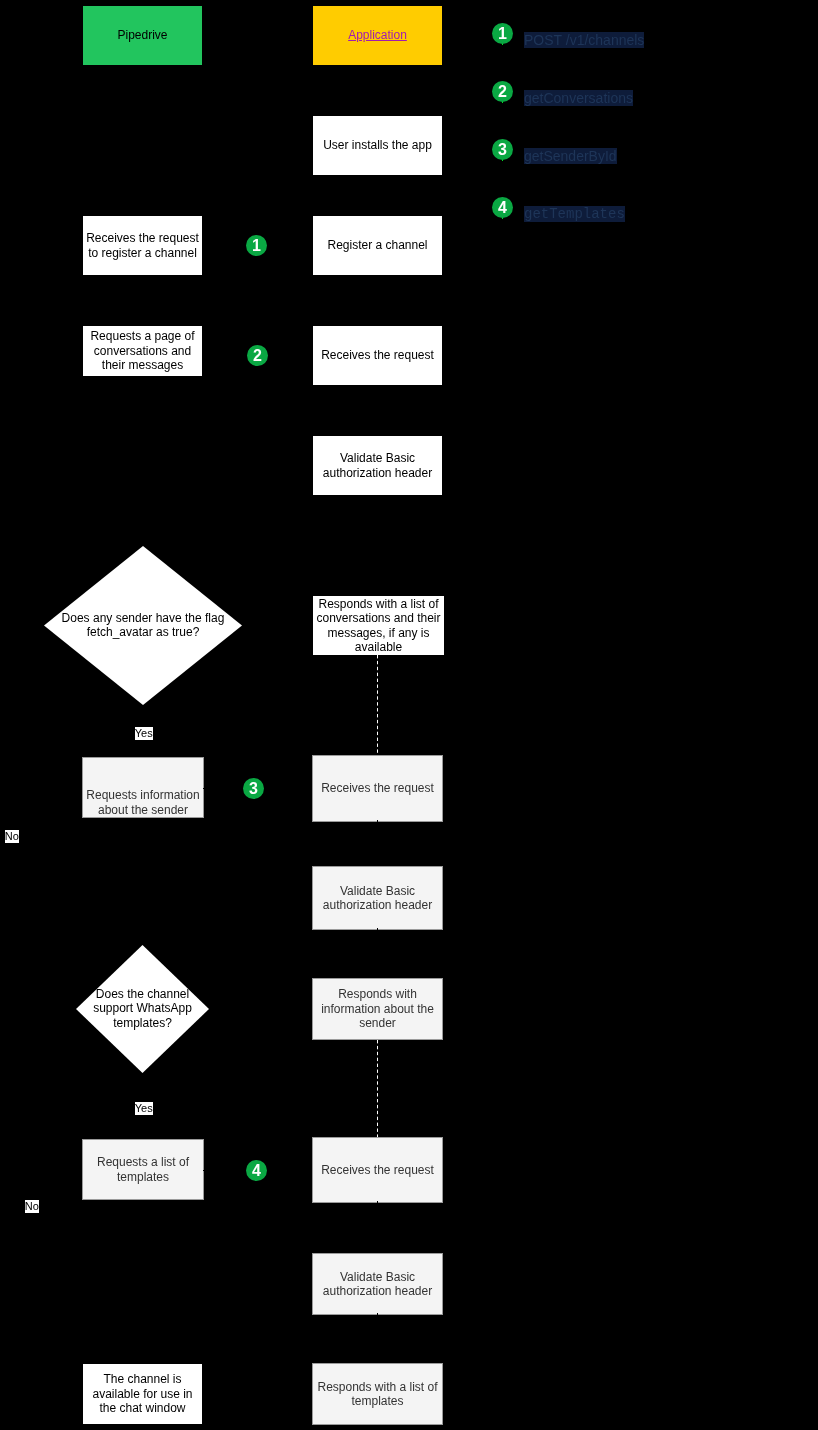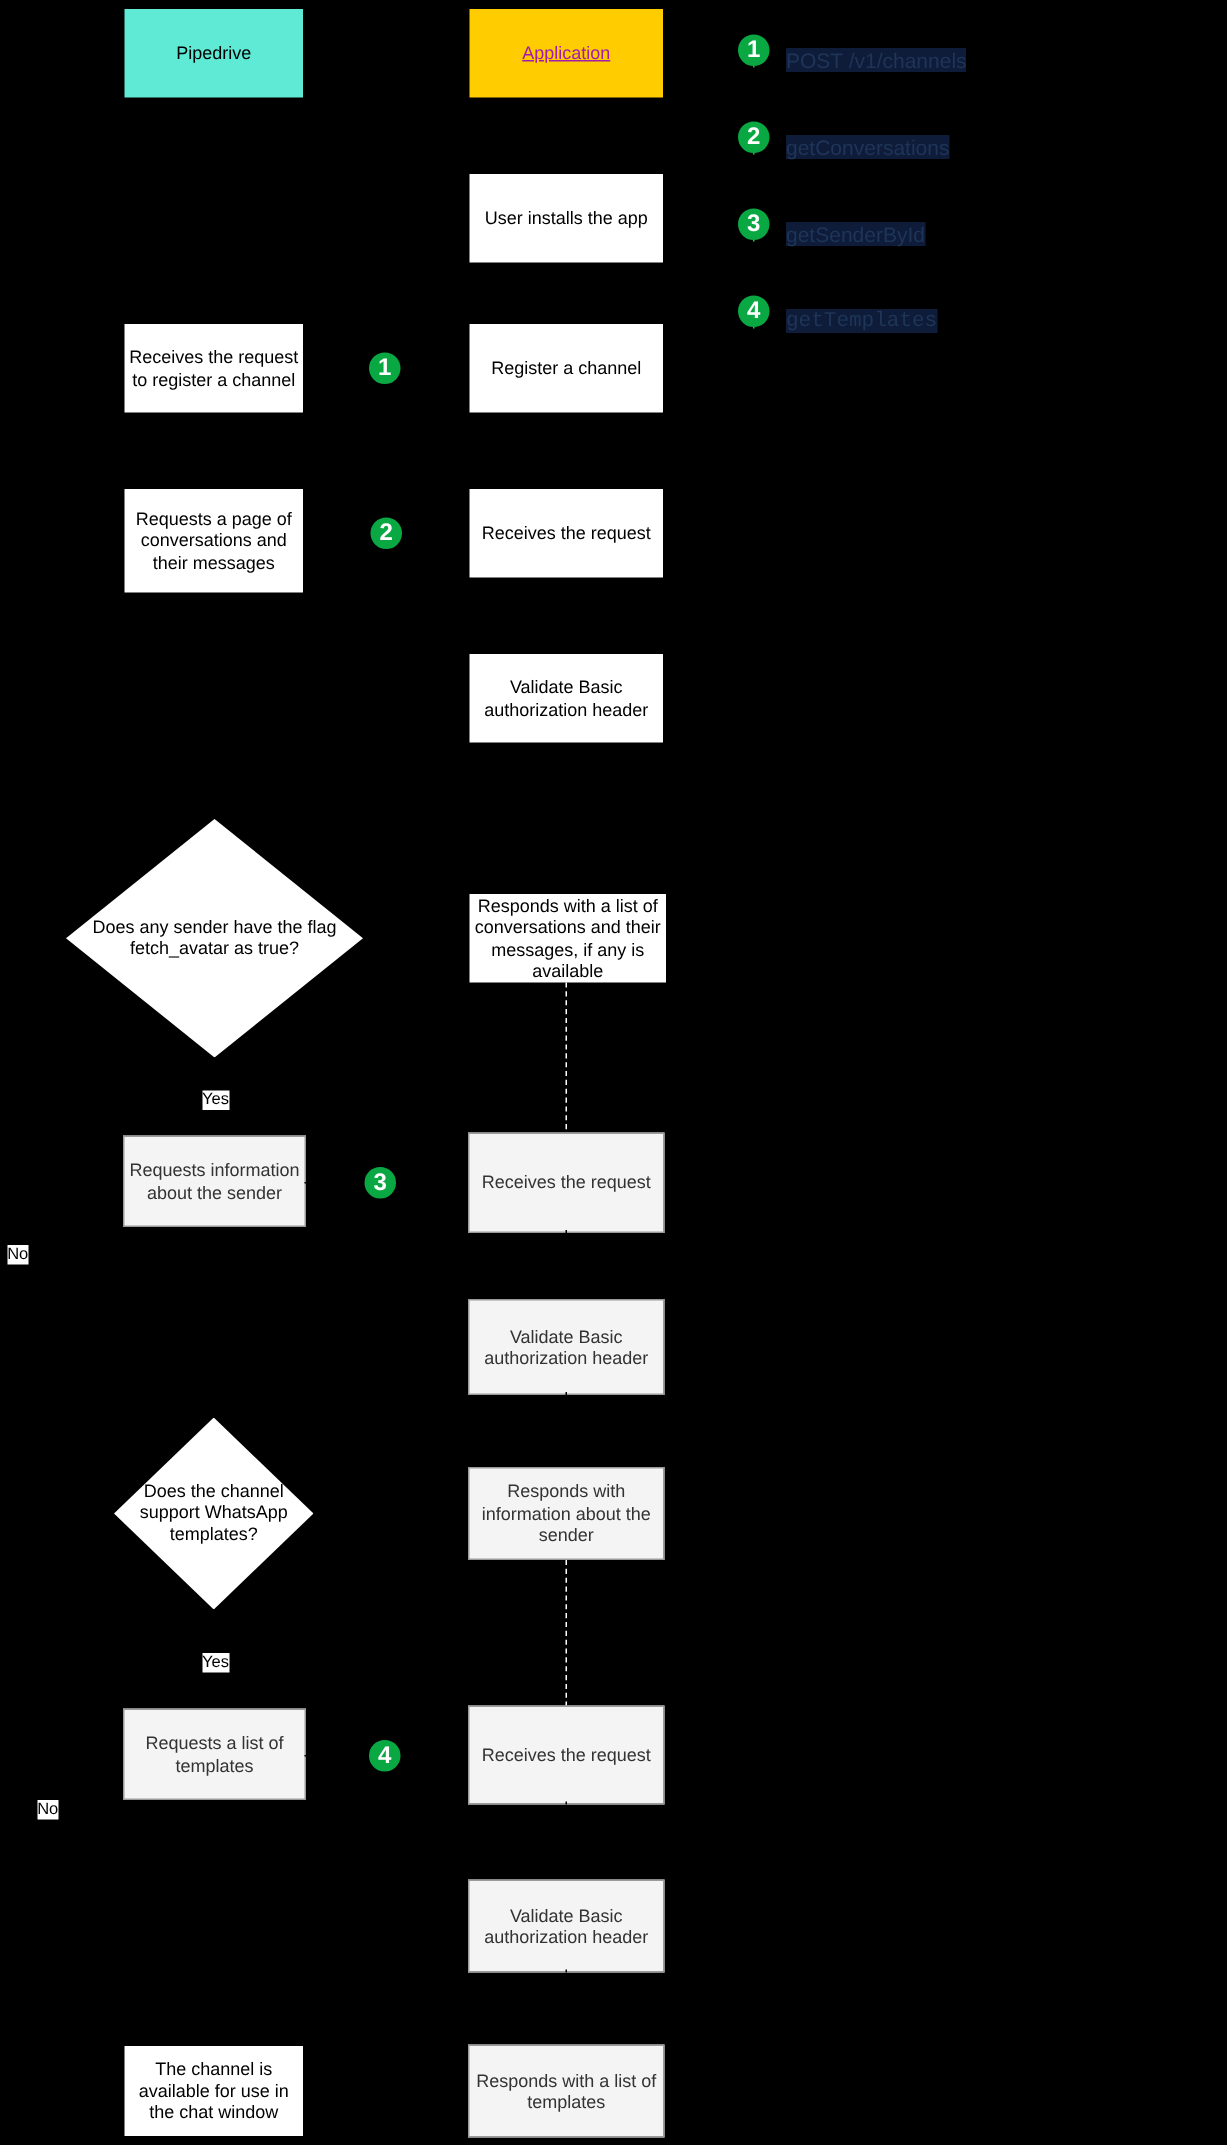--- a/index.html
+++ b/index.html
@@ -3,21 +3,21 @@
 <meta charset="utf-8">
 <title>Flowchart</title>
 <style>
   html,body{margin:0;padding:0;background:#000;}
   body{width:818px;height:1430px;overflow:hidden;font-family:"Liberation Sans",sans-serif;}
   #stage{position:relative;width:818px;height:1430px;background:#000;}
   .node{position:absolute;box-sizing:border-box;display:flex;align-items:center;justify-content:center;text-align:center;font-size:12px;line-height:14.4px;}
   .node>span{position:relative;top:0px;}
   .white{background:#fff;color:#000;}
   .gray{background:#f4f4f4;color:#333;border:1px solid #9a9a9a;}
-  .green{background:#5eead4;color:#000;}
+  .green{background:#22c55e;color:#000;}
   .yellow{background:#ffcc00;color:#a21caf;text-decoration:underline;}
   .diamond{position:absolute;}
   .diamond .shape{position:absolute;inset:0;background:#fff;clip-path:polygon(50% 0,100% 50%,50% 100%,0 50%);}
   .diamond .dtext{position:absolute;left:0;right:0;top:50%;transform:translateY(calc(-50% - 0.5px));text-align:center;font-size:12px;line-height:14.4px;color:#000;}
   .circ{position:absolute;border-radius:50%;background:#0aa843;color:#fff;font-weight:bold;font-size:16px;display:flex;align-items:center;justify-content:center;}
   .lbl{position:absolute;background:#fff;color:#000;font-size:11px;line-height:13.4px;white-space:nowrap;}
   .legend-text{position:absolute;font-size:14px;line-height:16px;color:#1e3558;background:#0e1c3a;white-space:nowrap;text-decoration:none;}
   .dash{position:absolute;overflow:visible;}
   .notch{position:absolute;background:#000;}
   .caret{position:absolute;width:1.5px;height:2px;background:#00e324;}
@@ -83,32 +83,32 @@
   </div>
 
   <div class="node gray" style="left:312px;top:1363px;width:131px;height:62px;">
     <span>Responds with a list of templates</span>
   </div>
 
   <div class="node white" style="left:83px;top:216px;width:119px;height:59px;">
     <span>Receives the request to register a channel</span>
   </div>
 
-  <div class="node white" style="left:83px;top:326px;width:119px;height:69px;">
+  <div class="node white" style="left:83px;top:326px;width:119px;height:50px;">
     <span>Requests a page of conversations and their messages</span>
   </div>
 
   <div class="diamond" style="left:44px;top:546px;width:198px;height:159px;">
     <div class="shape"></div>
     <div class="dtext">Does any sender have the flag fetch_avatar as true?</div>
   </div>
 
   <div class="lbl" style="left:134.7px;top:726.6px;">Yes</div>
 
-  <div class="node gray" style="left:82px;top:757px;width:122px;height:61px;">
+  <div class="node gray" style="left:82px;top:757px;width:122px;height:61px;align-items:flex-end;">
     <span>Requests information about the sender</span>
   </div>
 
   <div class="lbl" style="left:4.8px;top:829.7px;">No</div>
 
   <div class="diamond" style="left:76px;top:945px;width:133px;height:128px;">
     <div class="shape"></div>
     <div class="dtext">Does the channel support WhatsApp templates?</div>
   </div>
 

